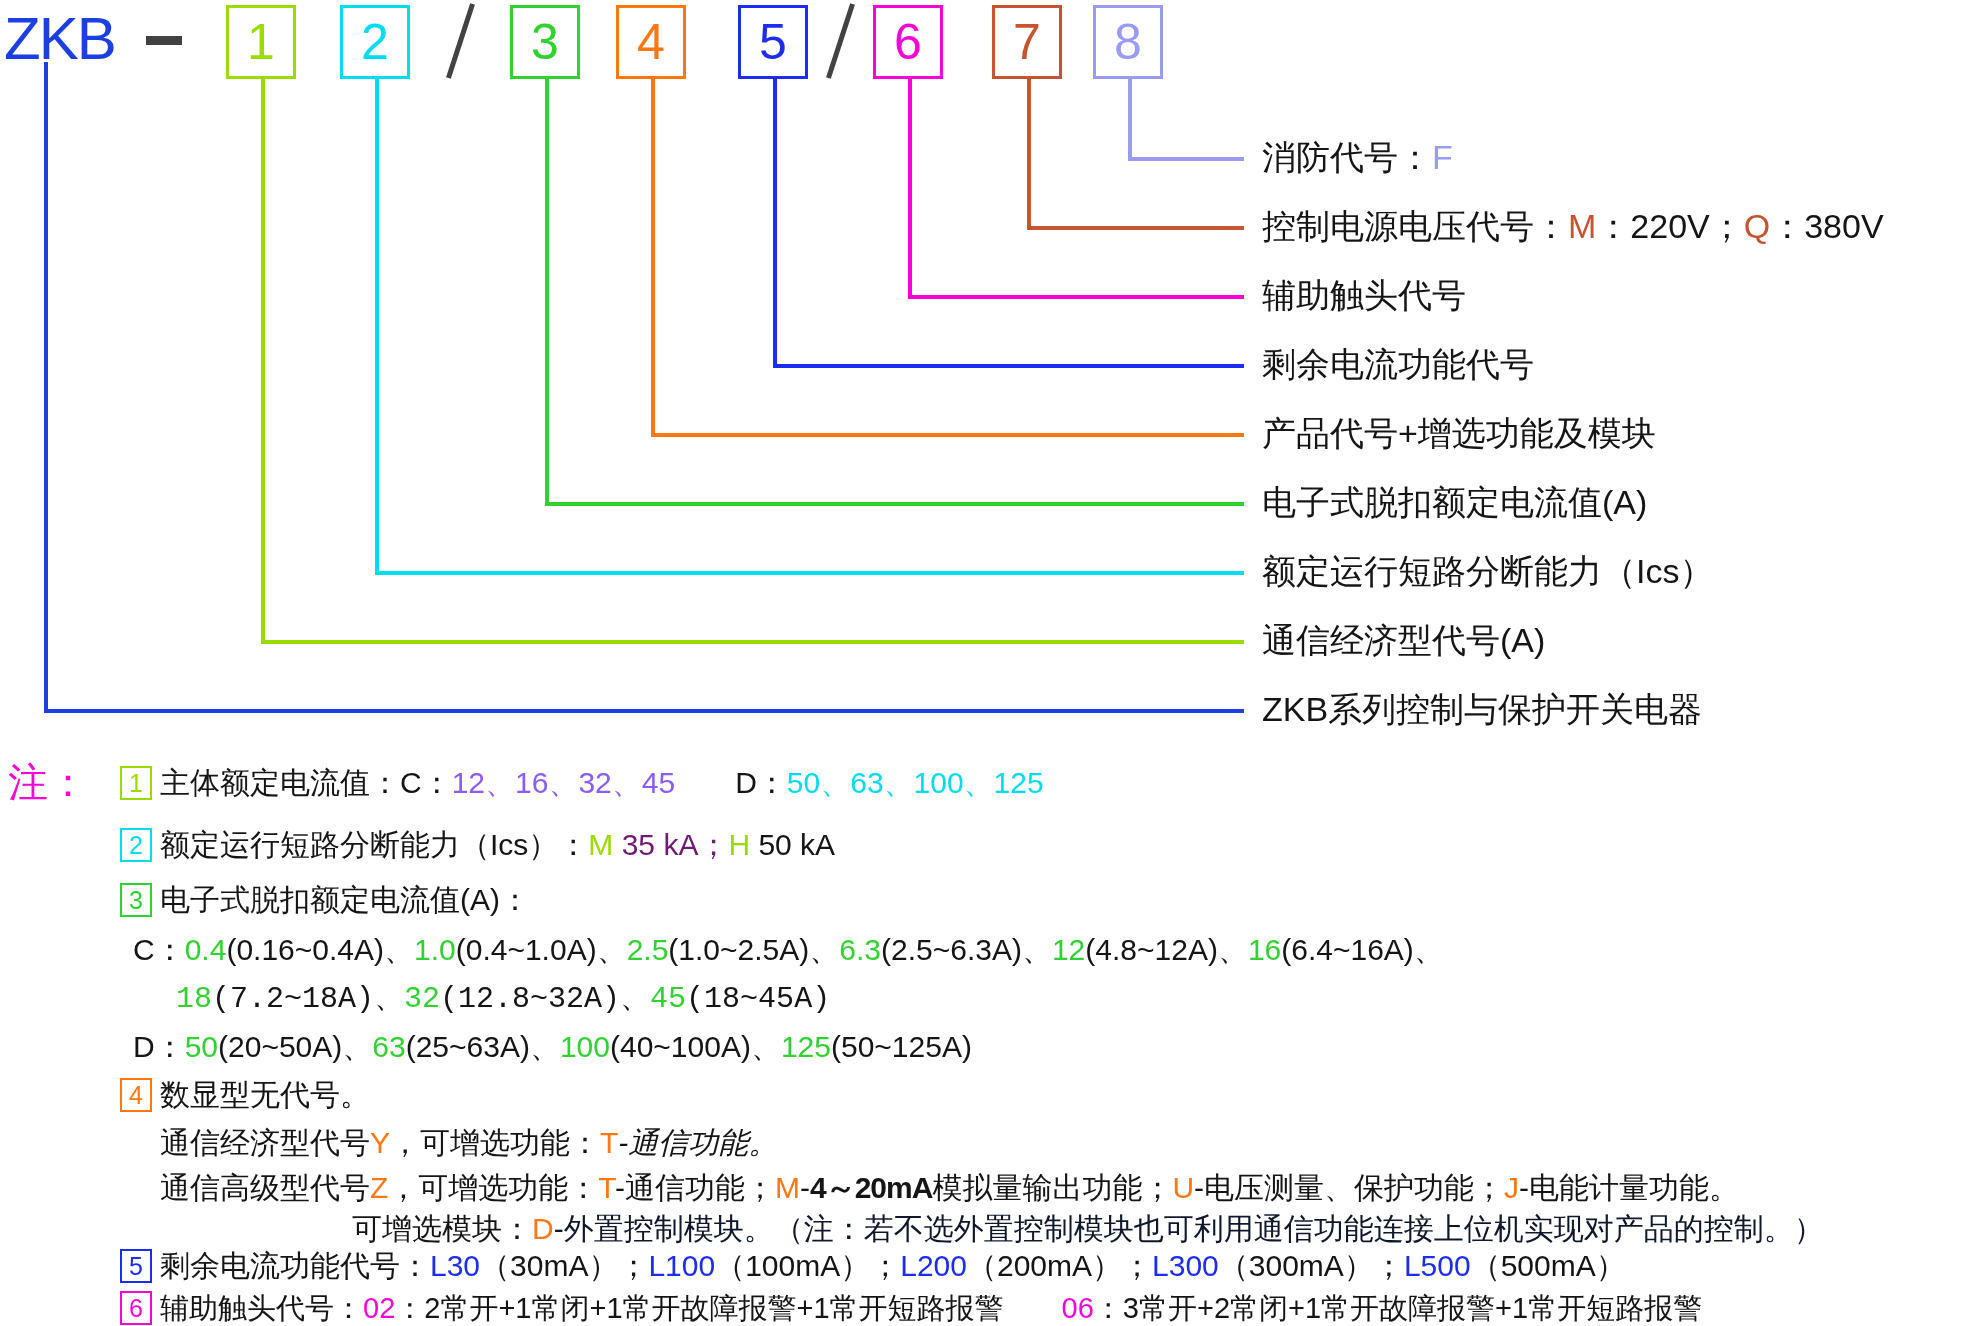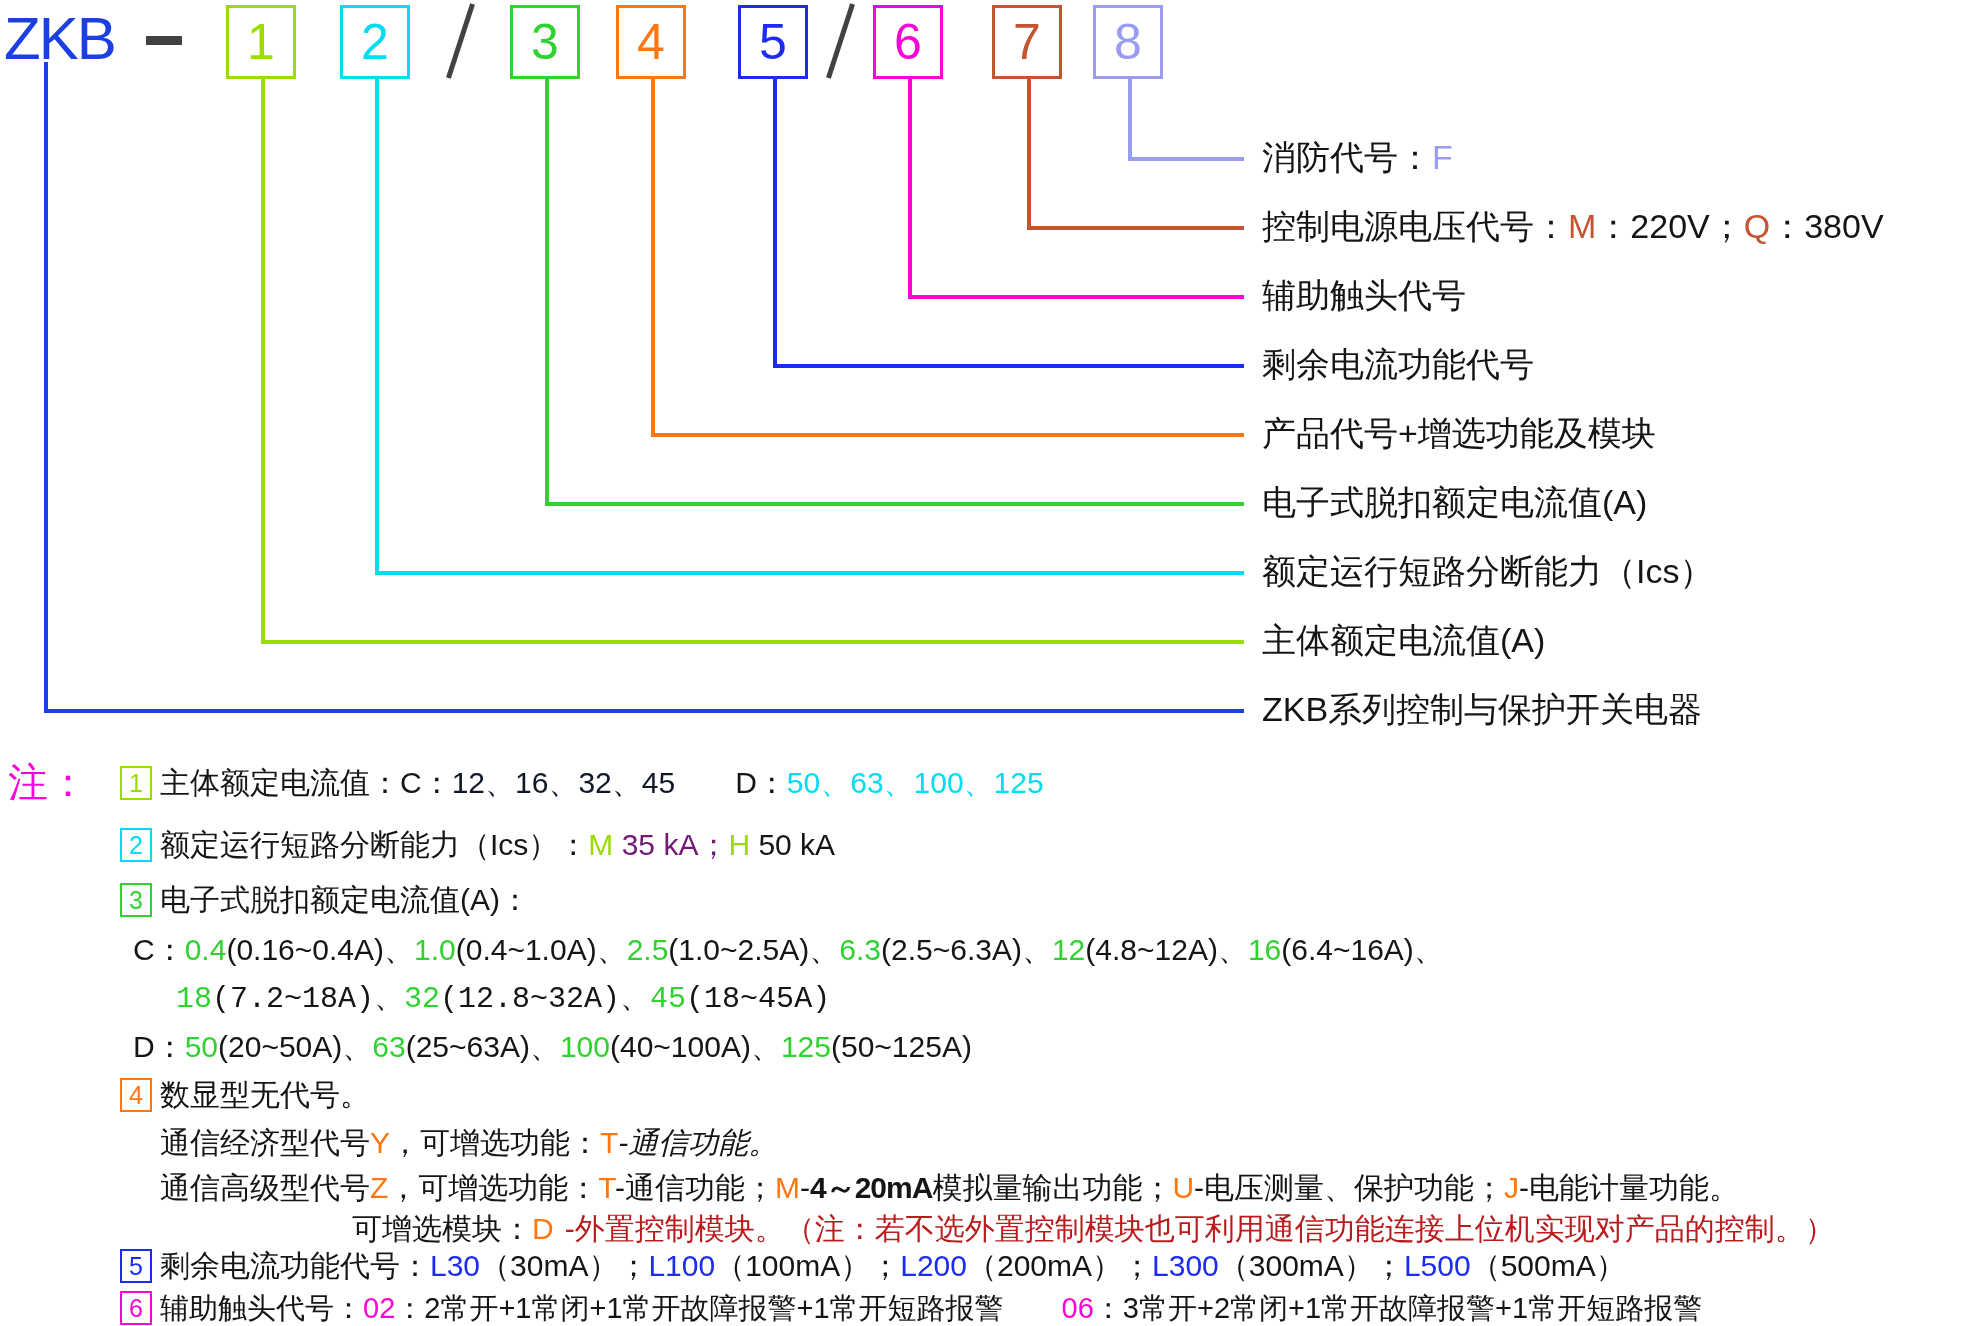--- a/index.html
+++ b/index.html
@@ -70,47 +70,47 @@
       <div class="conn" style="left: 44px; top: 62px; width: 1196px; height: 647px; border-color: rgb(28, 63, 228);"></div>
     </div>
   <div id="labels">
       <div class="flabel" style="top: 134px;"><span style="color: rgb(21, 21, 21);">消防代号：</span><span style="color: rgb(154, 156, 242);">F</span></div>
       <div class="flabel" style="top: 203px;"><span style="color: rgb(21, 21, 21);">控制电源电压代号：</span><span style="color: rgb(198, 84, 48);">M</span><span style="color: rgb(21, 21, 21);">：220V；</span><span style="color: rgb(198, 84, 48);">Q</span><span style="color: rgb(21, 21, 21);">：380V</span></div>
       <div class="flabel" style="top: 272px;"><span style="color: rgb(21, 21, 21);">辅助触头代号</span></div>
       <div class="flabel" style="top: 341px;"><span style="color: rgb(21, 21, 21);">剩余电流功能代号</span></div>
       <div class="flabel" style="top: 410px;"><span style="color: rgb(21, 21, 21);">产品代号+增选功能及模块</span></div>
       <div class="flabel" style="top: 479px;"><span style="color: rgb(21, 21, 21);">电子式脱扣额定电流值(A)</span></div>
       <div class="flabel" style="top: 548px;"><span style="color: rgb(21, 21, 21);">额定运行短路分断能力（Ics）</span></div>
-      <div class="flabel" style="top: 617px;"><span style="color: rgb(21, 21, 21);">主体额定电流值(A)</span></div>
+      <div class="flabel" style="top: 617px;"><span style="color: rgb(21, 21, 21);">通信经济型代号(A)</span></div>
       <div class="flabel" style="top: 686px;"><span style="color: rgb(21, 21, 21); margin-top: 39px;">ZKB系列控制与保护开关电器</span></div>
     </div>
   <div class="note-heading" style="color: rgb(248, 4, 216);">注：</div>
   <div id="notes">
       <div class="note-box" style="top: 766px; border-color: rgb(155, 220, 0);">
         <span style="color: rgb(155, 220, 0);">1</span>
       </div>
-      <div class="nrow" style="left: 160px; top: 764px;"><span style="color: rgb(21, 21, 21);">主体额定电流值：</span><span style="color: rgb(21, 21, 21);">C：</span><span style="color: #0f172a; text-align: center;">12、16、32、45</span><span style="color: rgb(21, 21, 21);">　　</span><span style="color: rgb(21, 21, 21);">D：</span><span style="color: rgb(0, 220, 240);">50、63、100、125</span></div>
+      <div class="nrow" style="left: 160px; top: 764px;"><span style="color: rgb(21, 21, 21);">主体额定电流值：</span><span style="color: rgb(21, 21, 21);">C：</span><span style="color: #8b5cf6; text-align: center;">12、16、32、45</span><span style="color: rgb(21, 21, 21);">　　</span><span style="color: rgb(21, 21, 21);">D：</span><span style="color: rgb(0, 220, 240);">50、63、100、125</span></div>
       <div class="note-box" style="top: 828px; border-color: rgb(0, 220, 240);">
         <span style="color: rgb(0, 220, 240);">2</span>
       </div>
       <div class="nrow" style="left: 160px; top: 826px;"><span style="color: rgb(21, 21, 21);">额定运行短路分断能力（Ics）：</span><span style="color: rgb(155, 220, 0);">M</span><span style="color: #701a75;"> 35 kA；</span><span style="color: rgb(155, 220, 0);">H</span><span style="color: rgb(21, 21, 21);"> 50 kA</span></div>
       <div class="note-box" style="top: 883px; border-color: rgb(48, 210, 48);">
         <span style="color: rgb(48, 210, 48);">3</span>
       </div>
       <div class="nrow" style="left: 160px; top: 881px;"><span style="color: rgb(21, 21, 21);">电子式脱扣额定电流值(A)：</span></div>
       <div class="nrow" style="left: 133px; top: 931px;"><span style="color: rgb(21, 21, 21);">C：</span><span style="color: rgb(48, 210, 48);">0.4</span><span style="color: rgb(21, 21, 21);">(0.16~0.4A)、</span><span style="color: rgb(48, 210, 48);">1.0</span><span style="color: rgb(21, 21, 21);">(0.4~1.0A)、</span><span style="color: rgb(48, 210, 48);">2.5</span><span style="color: rgb(21, 21, 21);">(1.0~2.5A)、</span><span style="color: rgb(48, 210, 48);">6.3</span><span style="color: rgb(21, 21, 21);">(2.5~6.3A)、</span><span style="color: rgb(48, 210, 48);">12</span><span style="color: rgb(21, 21, 21);">(4.8~12A)、</span><span style="color: rgb(48, 210, 48);">16</span><span style="color: rgb(21, 21, 21);">(6.4~16A)、</span></div>
       <div class="nrow" style="left: 176px; top: 980px; font-family: Liberation Mono, monospace;"><span style="color: rgb(48, 210, 48);">18</span><span style="color: rgb(21, 21, 21);">(7.2~18A)、</span><span style="color: rgb(48, 210, 48);">32</span><span style="color: rgb(21, 21, 21);">(12.8~32A)、</span><span style="color: rgb(48, 210, 48);">45</span><span style="color: rgb(21, 21, 21);">(18~45A)</span></div>
       <div class="nrow" style="left: 133px; top: 1028px;"><span style="color: rgb(21, 21, 21);">D：</span><span style="color: rgb(48, 210, 48);">50</span><span style="color: rgb(21, 21, 21);">(20~50A)、</span><span style="color: rgb(48, 210, 48);">63</span><span style="color: rgb(21, 21, 21);">(25~63A)、</span><span style="color: rgb(48, 210, 48);">100</span><span style="color: rgb(21, 21, 21);">(40~100A)、</span><span style="color: rgb(48, 210, 48);">125</span><span style="color: rgb(21, 21, 21);">(50~125A)</span></div>
       <div class="note-box" style="top: 1078px; border-color: rgb(255, 119, 17);">
         <span style="color: rgb(255, 119, 17);">4</span>
       </div>
       <div class="nrow" style="left: 160px; top: 1076px;"><span style="color: rgb(21, 21, 21);">数显型无代号。</span></div>
       <div class="nrow" style="left: 160px; top: 1124px;"><span style="color: rgb(21, 21, 21);">通信经济型代号</span><span style="color: rgb(255, 119, 17);">Y</span><span style="color: rgb(21, 21, 21);">，可增选功能：</span><span style="color: rgb(255, 119, 17);">T</span><span style="color: rgb(21, 21, 21); font-style: italic;">-通信功能。</span></div>
       <div class="nrow" style="left: 160px; top: 1169px;"><span style="color: rgb(21, 21, 21);">通信高级型代号</span><span style="color: rgb(255, 119, 17);">Z</span><span style="color: rgb(21, 21, 21);">，可增选功能：</span><span style="color: rgb(255, 119, 17);">T</span><span style="color: rgb(21, 21, 21);">-通信功能；</span><span style="color: rgb(255, 119, 17);">M</span><span style="color: rgb(21, 21, 21);">-</span><span class="b" style="color: rgb(21, 21, 21);">4～20mA</span><span style="color: rgb(21, 21, 21);">模拟量输出功能；</span><span style="color: rgb(255, 119, 17);">U</span><span style="color: rgb(21, 21, 21);">-电压测量、保护功能；</span><span style="color: rgb(255, 119, 17);">J</span><span style="color: rgb(21, 21, 21);">-电能计量功能。</span></div>
-      <div class="nrow" style="left: 352px; top: 1210px;"><span style="color: rgb(21, 21, 21);">可增选模块：</span><span style="color: rgb(255, 119, 17);">D</span><span style="color: #b91c1c; margin-left: 11px;">-外置控制模块。（注：若不选外置控制模块也可利用通信功能连接上位机实现对产品的控制。）</span></div>
+      <div class="nrow" style="left: 352px; top: 1210px;"><span style="color: rgb(21, 21, 21);">可增选模块：</span><span style="color: rgb(255, 119, 17);">D</span><span style="color: #0f172a;">-外置控制模块。（注：若不选外置控制模块也可利用通信功能连接上位机实现对产品的控制。）</span></div>
       <div class="note-box" style="top: 1249px; border-color: rgb(28, 44, 242);">
         <span style="color: rgb(28, 44, 242);">5</span>
       </div>
       <div class="nrow" style="left: 160px; top: 1247px;"><span style="color: rgb(21, 21, 21);">剩余电流功能代号：</span><span style="color: rgb(28, 44, 242);">L30</span><span style="color: rgb(21, 21, 21);">（30mA）；</span><span style="color: rgb(28, 44, 242);">L100</span><span style="color: rgb(21, 21, 21);">（100mA）；</span><span style="color: rgb(28, 44, 242);">L200</span><span style="color: rgb(21, 21, 21);">（200mA）；</span><span style="color: rgb(28, 44, 242);">L300</span><span style="color: rgb(21, 21, 21);">（300mA）；</span><span style="color: rgb(28, 44, 242);">L500</span><span style="color: rgb(21, 21, 21);">（500mA）</span></div>
       <div class="note-box" style="top: 1291px; border-color: rgb(248, 4, 216);">
         <span style="color: rgb(248, 4, 216);">6</span>
       </div>
       <div class="nrow" style="left: 160px; top: 1289px; font-size: 29px;"><span style="color: rgb(21, 21, 21);">辅助触头代号：</span><span style="color: rgb(248, 4, 216);">02</span><span style="color: rgb(21, 21, 21);">：2常开+1常闭+1常开故障报警+1常开短路报警</span><span style="color: rgb(21, 21, 21);">　　</span><span style="color: rgb(248, 4, 216);">06</span><span style="color: rgb(21, 21, 21);">：3常开+2常闭+1常开故障报警+1常开短路报警</span></div>
     </div>
 </div>

